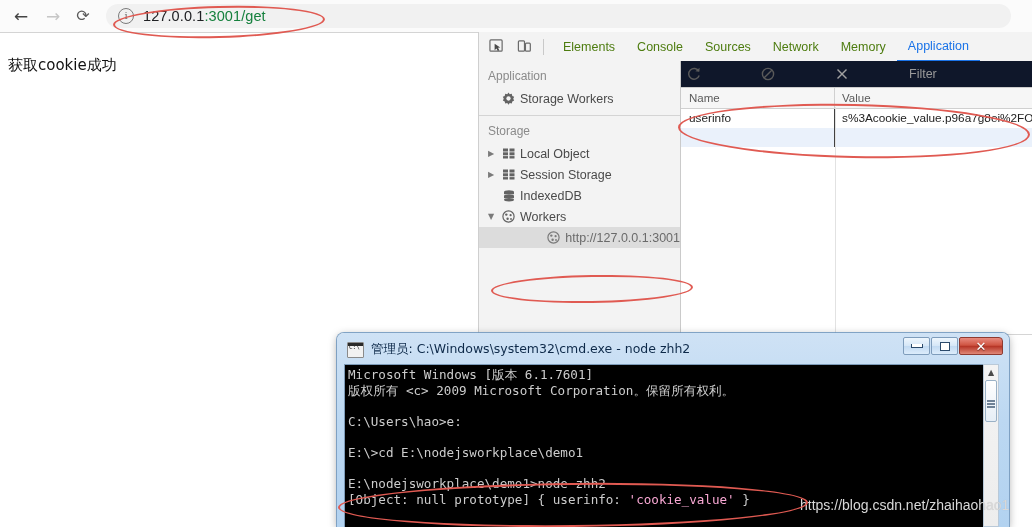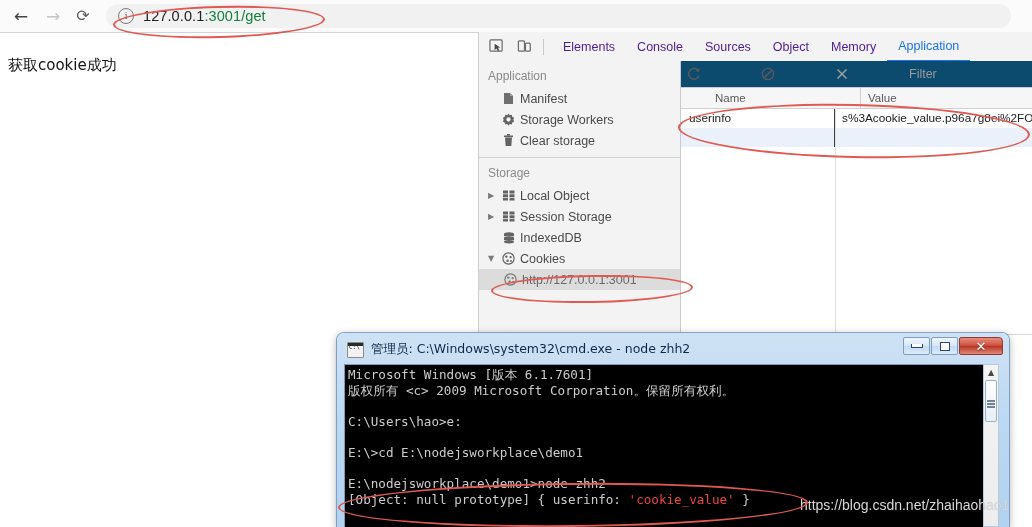--- a/index.html
+++ b/index.html
@@ -65,21 +65,21 @@
     position:absolute;left:0;top:0;width:554px;height:29px;
     background:#f3f3f3;border-bottom:1px solid #cacaca;
     display:flex;align-items:center;
   }
   .dt-icon-btn{
     width:22px;height:22px;margin-left:6px;
     display:flex;align-items:center;justify-content:center;flex:none;
   }
   .dt-sep{width:1px;height:16px;background:#c9c9c9;margin:0 8px;flex:none;}
   .dt-tab{
-    font-size:12.5px;color:#4c1d95;padding:0 11px;height:28px;
+    font-size:12.5px;color:#4d7c0f;padding:0 11px;height:28px;
     line-height:28px;white-space:nowrap;flex:none;
   }
   .dt-tab.active{color:#1a73e8;border-bottom:2px solid #1a73e8;}
 
   
   .dt-sidebar{
     position:absolute;left:0;top:29px;width:201px;height:288px;
     background:#f3f3f3;border-right:1px solid #cacaca;
     overflow:hidden;
   }
@@ -100,33 +100,33 @@
   .dt-sub{padding-left:31px;color:#6a6a6a;}
   .dt-divider{height:1px;background:#d4d4d4;margin:6px 0 0 0;}
 
   
   .dt-main{
     position:absolute;left:202px;top:29px;width:352px;height:288px;
     background:#ffffff;
   }
   .dt-filterbar{
     height:26px;display:flex;align-items:center;
-    border-bottom:1px solid #cdcdcd;background:#0c4a6e;gap:48px;
+    border-bottom:1px solid #cdcdcd;background:#0f172a;gap:48px;
   }
   .fb-icon{width:26px;height:26px;display:flex;align-items:center;justify-content:center;}
   .fb-filter{
     margin-left:6px;font-size:12.5px;color:#9a9a9a;
   }
   .dt-table{width:352px;}
   .dt-thead{
     display:flex;height:20px;align-items:center;
     background:#f6f6f6;border-bottom:1px solid #d0d0d0;
     font-size:11.5px;color:#5a5a5a;
   }
-  .th-name{width:154px;padding-left:8px;box-sizing:border-box;border-right:1px solid #d0d0d0;height:20px;line-height:20px;margin-left:26px;}
+  .th-name{width:154px;padding-left:8px;box-sizing:border-box;border-right:1px solid #d0d0d0;height:20px;line-height:20px;}
   .th-value{flex:1;padding-left:7px;box-sizing:border-box;height:20px;line-height:20px;}
   .dt-row{display:flex;height:19px;align-items:center;font-size:11.8px;color:#222;}
   .dt-row .c-name{width:154px;padding-left:8px;box-sizing:border-box;border-right:1px solid #404040;height:19px;line-height:19px;overflow:hidden;}
   .dt-row .c-value{flex:1;padding-left:7px;box-sizing:border-box;height:19px;line-height:19px;white-space:nowrap;overflow:hidden;}
   .dt-row.empty{background:#eaf1fb;}
   .dt-grid-line{
     position:absolute;left:154px;top:46px;width:1px;height:242px;background:#e2e2e2;
   }
   .dt-footer{
     position:absolute;left:0;bottom:0;width:352px;height:14px;
@@ -184,21 +184,21 @@
     position:absolute;left:7px;top:31px;width:640px;height:163px;
     background:#000;overflow:hidden;
     box-shadow:inset 1px 1px 0 #7d9bb8;
   }
   .cmd-lines{
     padding:3px 0 0 4px;
     font-family:"DejaVu Sans Mono","Liberation Mono",monospace;
     font-size:12.6px;line-height:15.6px;color:#cccccc;
     white-space:pre;
   }
-  .cmd-lines .grn{color:#ef4444;}
+  .cmd-lines .grn{color:#f9a8d4;}
   .cmd-scroll{
     position:absolute;right:10px;top:31px;width:16px;height:163px;
     background:linear-gradient(180deg,#f3f3f3,#ededed);
     border:1px solid #b9c9d8;box-sizing:border-box;
   }
   .cmd-scroll .arrow{
     height:14px;display:flex;align-items:center;justify-content:center;
     font-size:8px;color:#4a4a4a;font-family:"DejaVu Sans",sans-serif;
   }
   .cmd-scroll .thumb{
@@ -266,61 +266,40 @@
       <div class="dt-icon-btn">
         <svg width="15" height="15" viewBox="0 0 16 16">
           <rect x="1.5" y="2" width="6.5" height="11" fill="none" stroke="#6b6b6b" stroke-width="1.3" rx="1"></rect>
           <rect x="9" y="4.5" width="5.2" height="8.5" fill="none" stroke="#6b6b6b" stroke-width="1.3" rx="1"></rect>
         </svg>
       </div>
       <div class="dt-sep"></div>
       <div class="dt-tab">Elements</div>
       <div class="dt-tab">Console</div>
       <div class="dt-tab">Sources</div>
-      <div class="dt-tab">Object</div>
+      <div class="dt-tab">Network</div>
       <div class="dt-tab">Memory</div>
       <div class="dt-tab active">Application</div>
     </div>
 
     <div class="dt-sidebar">
       <div class="dt-section-title">Application</div>
 
-      <div class="dt-item">
-        <span class="tw"></span>
-        <span class="ic">
-          <svg width="11" height="13" viewBox="0 0 11 13">
-            <path d="M1 1 h6 l3 3 v8 h-9 z" fill="#6f6f6f"></path>
-            <path d="M7 1 v3 h3 z" fill="#a8a8a8"></path>
-          </svg>
-        </span>
-        <span class="lbl">Manifest</span>
-      </div>
 
       <div class="dt-item">
         <span class="tw"></span>
         <span class="ic">
           <svg width="13" height="13" viewBox="0 0 14 14">
             <path d="M7 0.6 l1.3 1.9 2.2-.5 .6 2.2 2 1 -1 2 1 2 -2 1 -.6 2.2 -2.2-.5 -1.3 1.9 -1.3-1.9 -2.2 .5 -.6-2.2 -2-1 1-2 -1-2 2-1 .6-2.2 2.2 .5z" fill="#636363"></path>
             <circle cx="7" cy="7" r="2.3" fill="#f3f3f3"></circle>
           </svg>
         </span>
         <span class="lbl">Storage Workers</span>
       </div>
 
-      <div class="dt-item">
-        <span class="tw"></span>
-        <span class="ic">
-          <svg width="11" height="13" viewBox="0 0 11 13">
-            <rect x="1" y="1.5" width="9" height="1.6" fill="#636363"></rect>
-            <rect x="4" y="0" width="3" height="1.6" fill="#636363"></rect>
-            <path d="M2 3.6 h7 l-.7 8.4 h-5.6 z" fill="#636363"></path>
-          </svg>
-        </span>
-        <span class="lbl">Clear storage</span>
-      </div>
 
       <div class="dt-divider"></div>
 
       <div class="dt-section-title">Storage</div>
 
       <div class="dt-item">
         <span class="tw">▶</span>
         <span class="ic">
           <svg width="12" height="11" viewBox="0 0 12 11">
             <rect x="0" y="0.5" width="5" height="3" fill="#636363"></rect>
@@ -368,24 +347,24 @@
         <span class="tw">▼</span>
         <span class="ic">
           <svg width="13" height="13" viewBox="0 0 13 13">
             <circle cx="6.5" cy="6.5" r="5.6" fill="none" stroke="#636363" stroke-width="1.2"></circle>
             <circle cx="4.3" cy="4.6" r="1.2" fill="#636363"></circle>
             <circle cx="8.6" cy="5.2" r="1.1" fill="#636363"></circle>
             <circle cx="5.6" cy="8.8" r="1.2" fill="#636363"></circle>
             <circle cx="9" cy="9" r="0.9" fill="#636363"></circle>
           </svg>
         </span>
-        <span class="lbl">Cookies</span>
-      </div>
-
-      <div class="dt-item sel dt-sub" style="padding-left:22px;">
+        <span class="lbl">Workers</span>
+      </div>
+
+      <div class="dt-item sel dt-sub" style="padding-left:22px;justify-content:flex-end;">
         <span class="ic">
           <svg width="13" height="13" viewBox="0 0 13 13">
             <circle cx="6.5" cy="6.5" r="5.6" fill="none" stroke="#7a7a7a" stroke-width="1.2"></circle>
             <circle cx="4.3" cy="4.6" r="1.2" fill="#7a7a7a"></circle>
             <circle cx="8.6" cy="5.2" r="1.1" fill="#7a7a7a"></circle>
             <circle cx="5.6" cy="8.8" r="1.2" fill="#7a7a7a"></circle>
             <circle cx="9" cy="9" r="0.9" fill="#7a7a7a"></circle>
           </svg>
         </span>
         <span class="lbl">http://127.0.0.1:3001</span>

